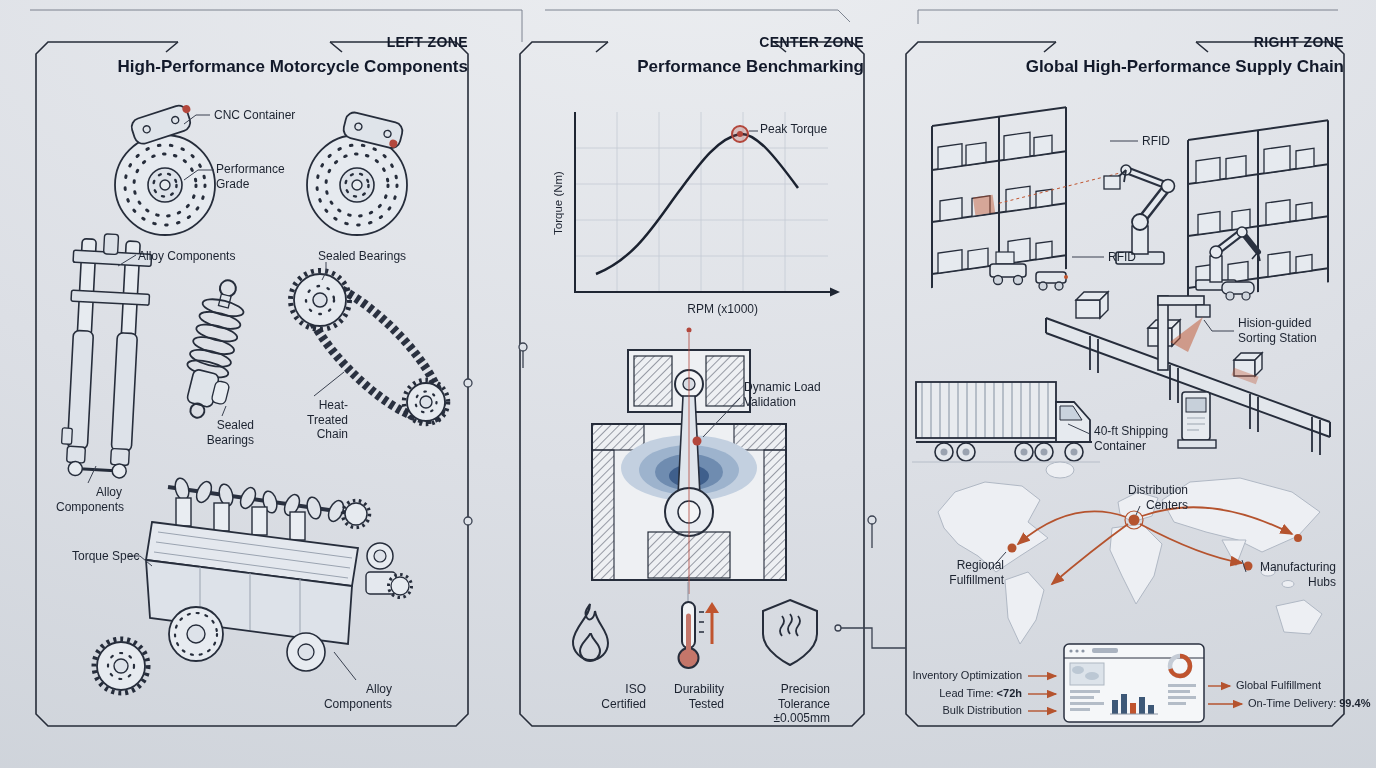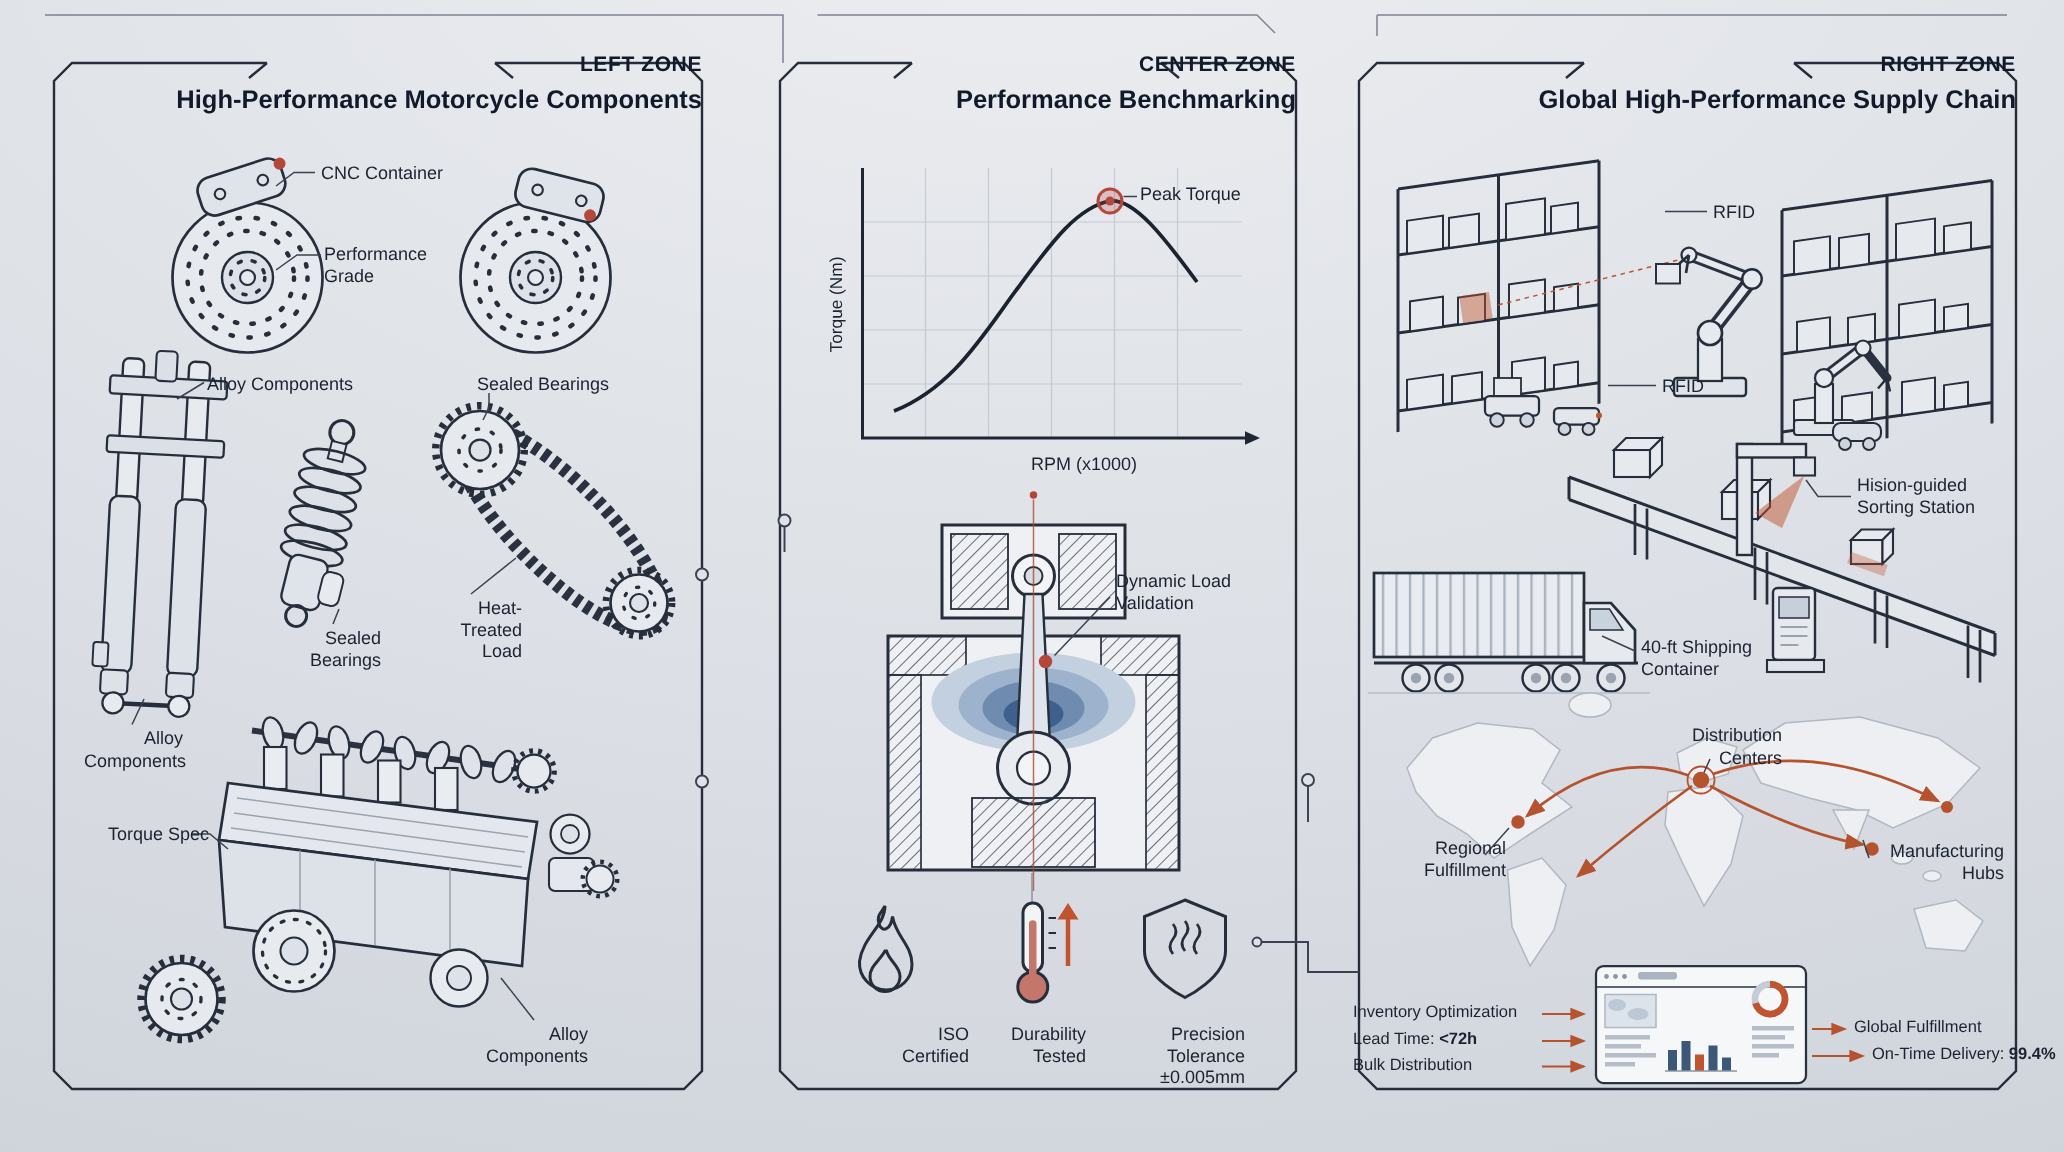--- a/index.html
+++ b/index.html
@@ -2,21 +2,21 @@
 <html><head>
 <meta charset="utf-8">
 <style>
   html,body{margin:0;padding:0;background:#dfe2e8;}
   #canvas{position:relative;width:1376px;height:768px;overflow:hidden;
     background:radial-gradient(130% 130% at 50% -10%, #eceef1 0%, #dcdfe5 55%, #cdd2d9 100%);
     font-family:"Liberation Sans",sans-serif;color:#1c2330;}
   #art{position:absolute;left:0;top:0;}
   .lbl{position:absolute;font-size:12px;line-height:1.22;color:#1c2330;}
   .lbl.c{text-align:right}
-  .lbl.r{text-align:left}
+  .lbl.r{text-align:right}
   .m11{font-size:11px;}
   .b{font-weight:700;margin-left:3px;}
   .vlbl{position:absolute;left:552px;top:268px;width:130px;transform:rotate(-90deg);
     transform-origin:0 0;font-size:11.5px;text-align:center;}
   .zone-head{position:absolute;top:34px;text-align:right;color:#12192a;}
   .zone-tag{font-weight:700;font-size:14px;letter-spacing:.4px;}
   .zone-title{font-weight:700;font-size:17px;margin-top:7px;}
 </style>
 </head>
 <body>
@@ -504,21 +504,21 @@
 <div class="zone-head" style="left:520px;width:344px">
   <div class="zone-tag">CENTER ZONE</div>
   <div class="zone-title">Performance Benchmarking</div>
 </div>
 
 <div class="lbl" style="left:214px;top:108px;width:96px">CNC Container</div>
 <div class="lbl" style="left:216px;top:162px;width:78px">Performance Grade</div>
 <div class="lbl" style="left:138px;top:249px;width:120px">Alloy Components</div>
 <div class="lbl" style="left:318px;top:249px;width:110px">Sealed Bearings</div>
 <div class="lbl c" style="left:190px;top:418px;width:64px">Sealed Bearings</div>
-<div class="lbl c" style="left:282px;top:398px;width:66px">Heat-Treated Load</div>
+<div class="lbl c" style="left:282px;top:398px;width:66px">Heat-Treated Chain</div>
 <div class="lbl c" style="left:56px;top:485px;width:66px">Alloy Components</div>
 <div class="lbl" style="left:72px;top:549px;width:80px">Torque Spec</div>
 <div class="lbl c" style="left:322px;top:682px;width:70px">Alloy Components</div>
 
 <div class="lbl" style="left:760px;top:122px;width:86px">Peak Torque</div>
 <div class="vlbl">Torque (Nm)</div>
 <div class="lbl c" style="left:648px;top:302px;width:110px">RPM (x1000)</div>
 <div class="lbl" style="left:744px;top:380px;width:82px">Dynamic Load Validation</div>
 <div class="lbl c" style="left:582px;top:682px;width:64px">ISO Certified</div>
 <div class="lbl c" style="left:654px;top:682px;width:70px">Durability Tested</div>

